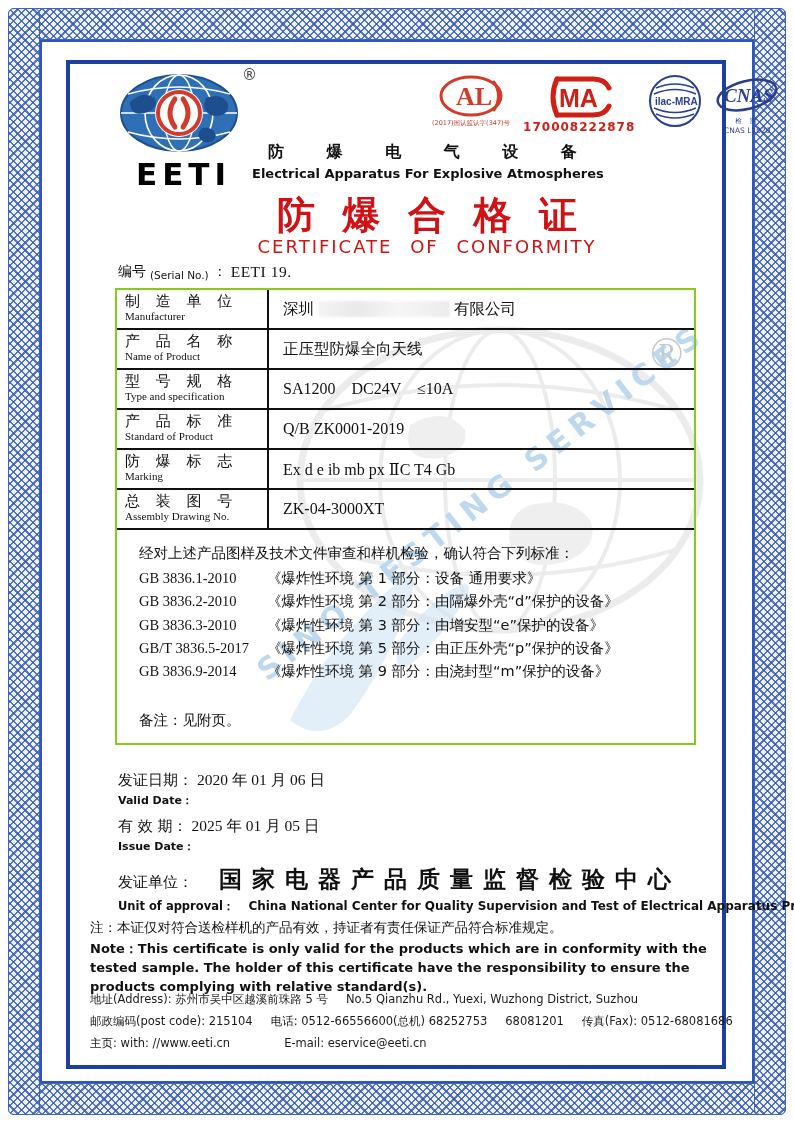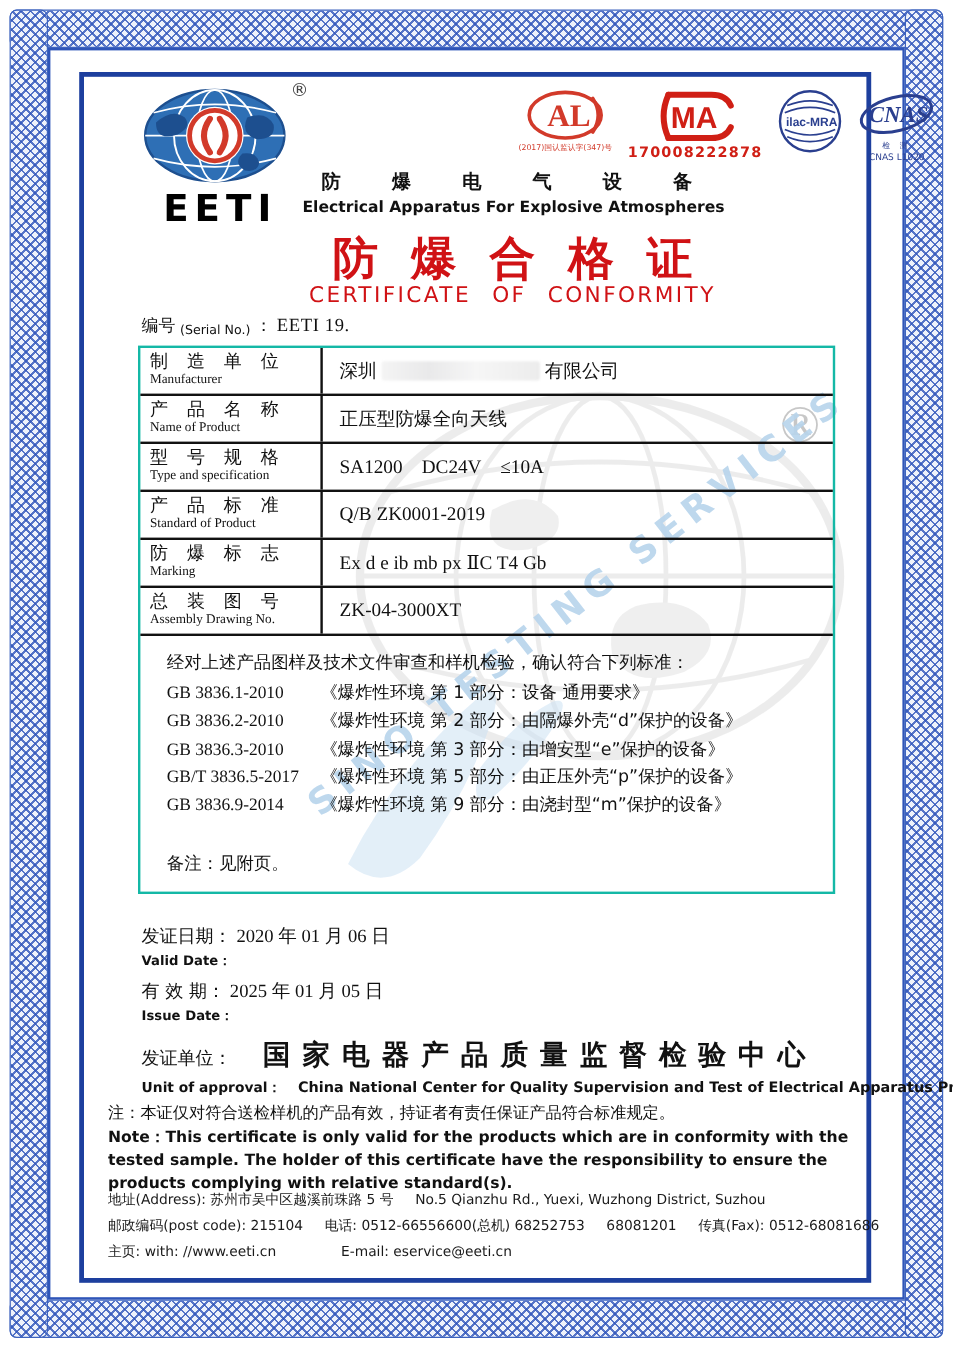--- a/index.html
+++ b/index.html
@@ -50,21 +50,21 @@
     font-size:38px;color:#d01215;word-spacing:18px;white-space:nowrap;}
   .title-en{position:absolute;left:150px;right:90px;top:236px;text-align:center;
     font-size:18px;font-weight:normal;color:#d01215;letter-spacing:2px;word-spacing:10px;}
 
   
   .serial{position:absolute;left:118px;top:263px;font-size:14px;display:flex;align-items:flex-end;gap:4px;}
   .serial .en{font-size:10.5px;}
   .serial .val{font-family:"Liberation Serif",serif;font-size:15.5px;letter-spacing:.5px;}
 
   
-  .cert-table{position:absolute;left:115px;top:288px;width:577px;border:2px solid #14b8a6;background:transparent;}
+  .cert-table{position:absolute;left:115px;top:288px;width:577px;border:2px solid #84cc16;background:transparent;}
   .t-row{display:flex;border-bottom:2px solid #111;height:40px;box-sizing:border-box;}
   .t-label{width:152px;border-right:2px solid #111;padding:2px 8px 0 8px;box-sizing:border-box;}
   .lab-cn{font-size:15px;word-spacing:11px;white-space:nowrap;}
   .lab-en{font-family:"Liberation Serif",serif;font-size:11px;margin-top:-1px;}
   .t-value{flex:1;display:flex;align-items:center;padding:0 14px;
     font-family:"Liberation Serif","DejaVu Serif",serif;font-size:16px;}
   .redact{display:inline-block;width:132px;height:16px;margin:0 4px;border-radius:2px;
     background:linear-gradient(90deg,#f4f4f4,#e9e9ea 30%,#f6f6f6 60%,#ececec);filter:blur(1px);}
   .t-big{padding:12px 10px 10px 22px;font-size:14.5px;line-height:1.6;}
   .std-line{display:flex;}

